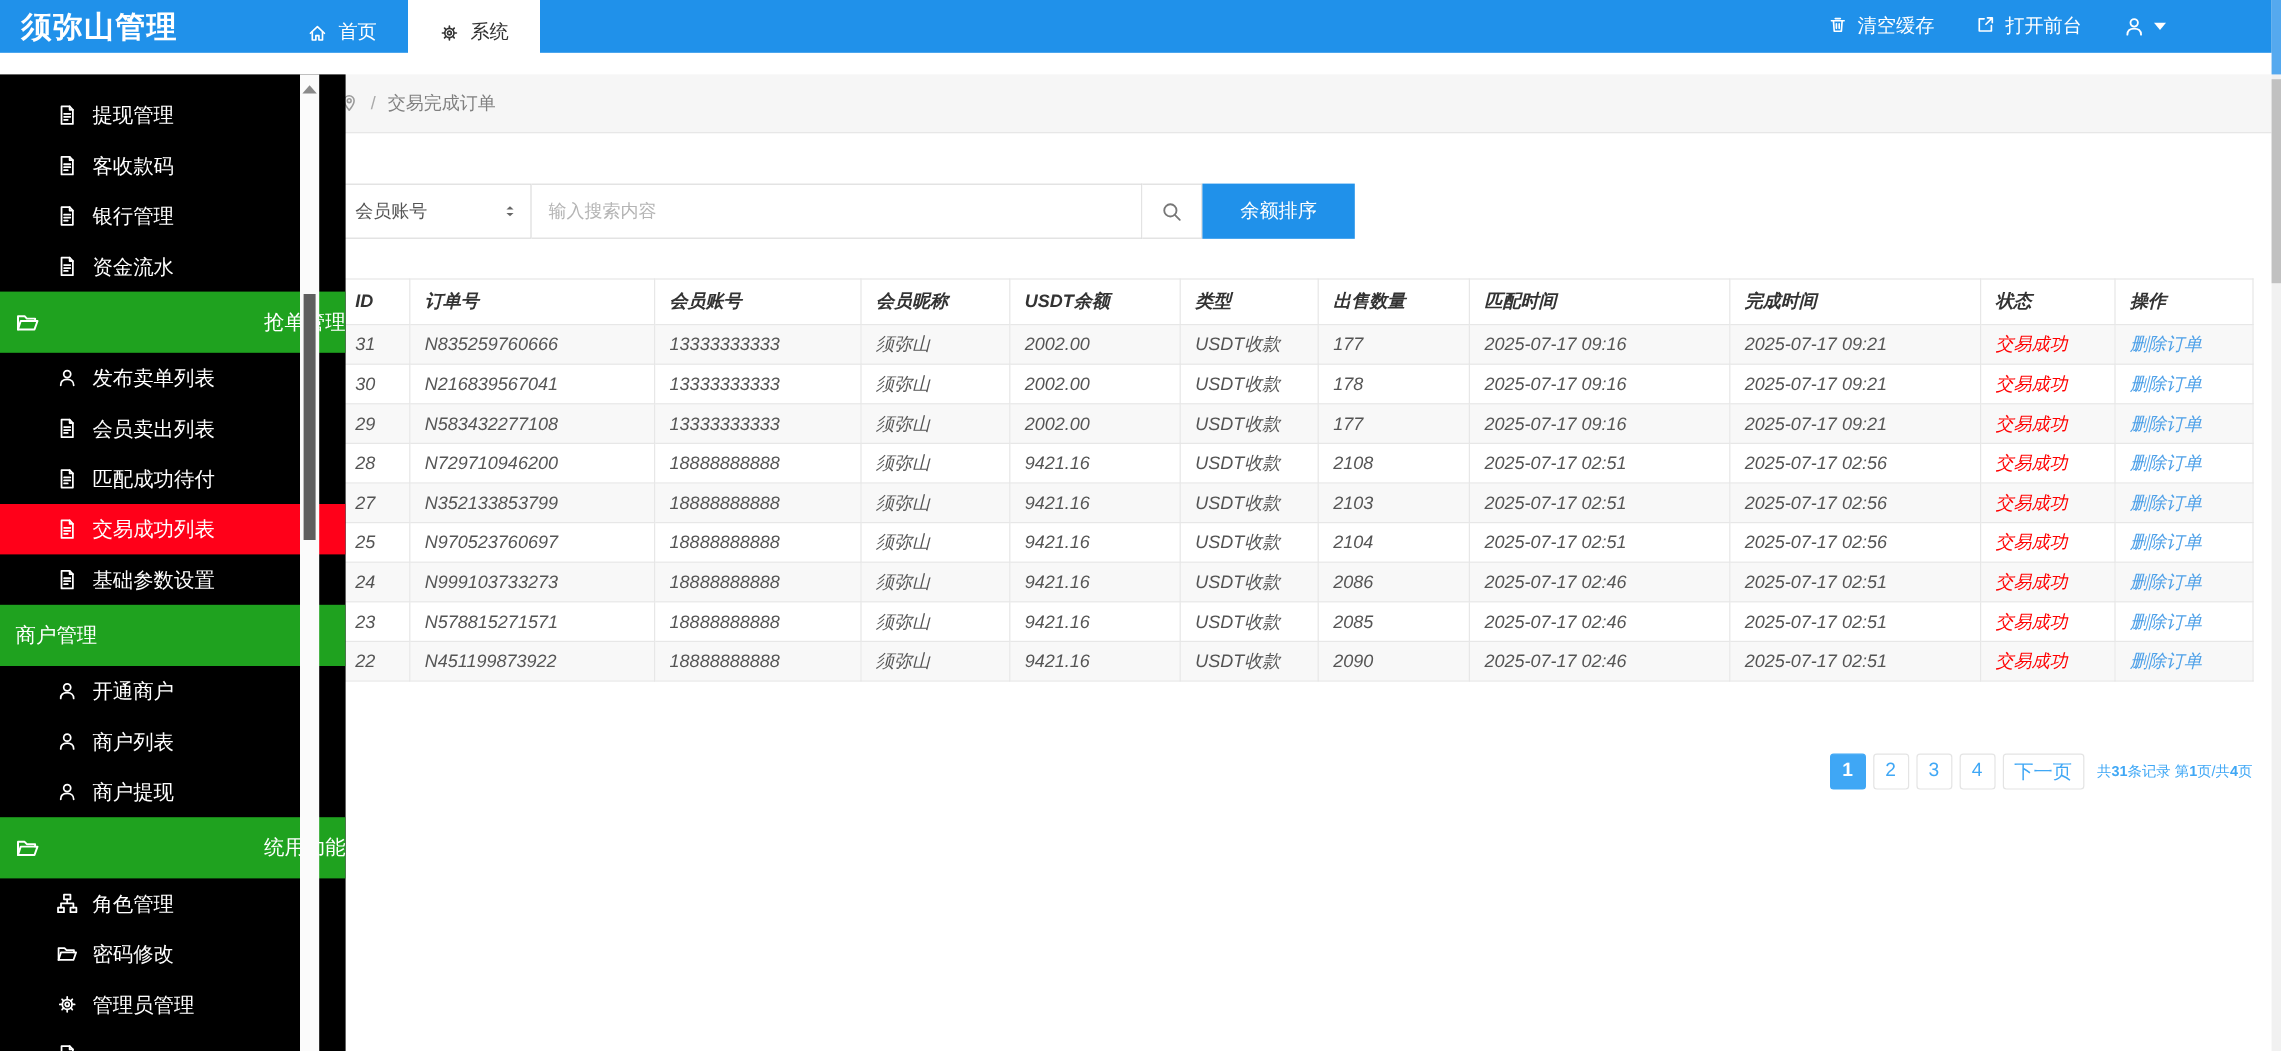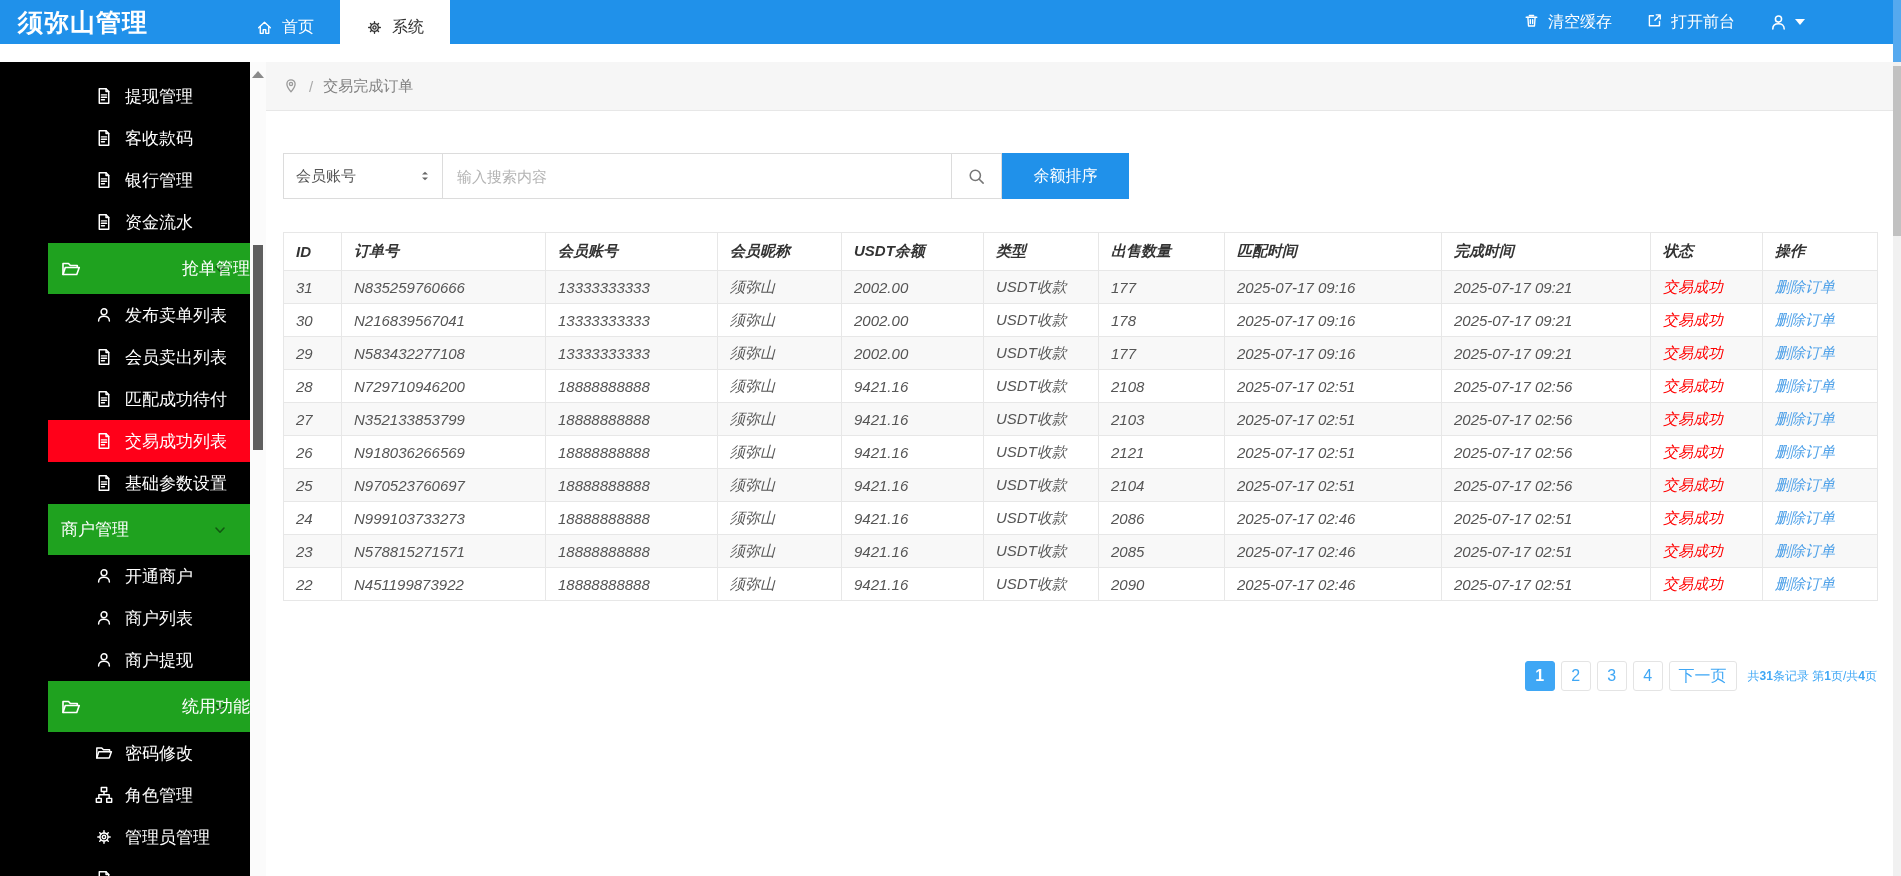--- a/index.html
+++ b/index.html
@@ -15,21 +15,21 @@
   .nav-tab .ticon { width:17px; height:17px; }
   .nav-tab.active { background:#fff; color:#333; }
   .nav-right { margin-left:auto; display:flex; align-items:center; gap:34px; padding-right:96px; color:#fff; font-size:16px; }
   .nav-action { display:flex; align-items:flex-start; gap:8px; cursor:pointer; }
   .nav-action .aicon { width:17px; height:17px; }
   .nav-user { display:flex; align-items:center; gap:7px; cursor:pointer; }
   .nav-user .aicon { width:19px; height:19px; }
   .nav-user .caret { width:0; height:0; border-left:5px solid transparent; border-right:5px solid transparent; border-top:6px solid #fff; }
 
   
-  .sidebar { position:absolute; left:0; top:62px; width:250px; height:814px; background:#000; padding-top:13px; overflow:hidden; z-index:20;padding-left:48px; }
+  .sidebar { position:absolute; left:0; top:62px; width:288px; height:814px; background:#000; padding-top:13px; overflow:hidden; z-index:20; }
   .side-item { height:42px; display:flex; align-items:center; gap:12px; padding-left:47px; color:#fff; font-size:17px; cursor:pointer; position:relative; }
   .side-item .sicon { width:18px; height:18px; flex:0 0 18px; }
   .side-item.active { background:var(--active-red,#ff0019); }
   .side-section { height:51px; display:flex; align-items:center; gap:11px; padding-left:13px; color:#fff; font-size:17px; background:var(--green,#1fa21f); cursor:pointer; position:relative;justify-content:space-between; }
   .side-section .sicon { width:20px; height:20px; flex:0 0 20px; }
   .side-chevron { position:absolute; right:22px; top:50%; margin-top:-8px; width:16px; height:16px; color:rgba(0,0,0,0.45); }
 
   
   .side-scroll { position:absolute; left:250px; top:62px; width:16px; height:814px; background:#fbfbfb; z-index:21; }
   .side-scroll .arrow-up { position:absolute; top:9px; left:2px; width:0; height:0; border-left:6px solid transparent; border-right:6px solid transparent; border-bottom:7px solid #8a8a8a; }
@@ -279,36 +279,36 @@
       <span>统用功能</span>
       <span class="side-chevron">
         <svg viewBox="0 0 16 16" width="100%" height="100%" fill="none" stroke="currentColor" stroke-width="1.3" stroke-linecap="round" stroke-linejoin="round">
           <path d="M4 6 L8 10.2 L12 6" stroke-width="1.6"></path>
         </svg>
       </span>
     </div>
     <div class="side-item">
       <span class="sicon">
         <svg viewBox="0 0 16 16" width="100%" height="100%" fill="none" stroke="currentColor" stroke-width="1.3" stroke-linecap="round" stroke-linejoin="round">
-          <path d="M1.6 12.4 V3.6 H6 L7.5 5.2 H13 V6.8"></path>
-          <path d="M3.4 6.8 H14.6 L12.6 12.4 H1.6 Z"></path>
-        </svg>
-      </span>
-      <span>密码修改</span>
-    </div>
-    <div class="side-item">
-      <span class="sicon">
-        <svg viewBox="0 0 16 16" width="100%" height="100%" fill="none" stroke="currentColor" stroke-width="1.3" stroke-linecap="round" stroke-linejoin="round">
           <rect x="5.6" y="1.4" width="4.8" height="3.4"></rect>
           <rect x="1.2" y="11" width="4.4" height="3.4"></rect>
           <rect x="10.4" y="11" width="4.4" height="3.4"></rect>
           <path d="M8 4.8 V7.8 M3.4 11 V7.8 H12.6 V11"></path>
         </svg>
       </span>
       <span>角色管理</span>
+    </div>
+    <div class="side-item">
+      <span class="sicon">
+        <svg viewBox="0 0 16 16" width="100%" height="100%" fill="none" stroke="currentColor" stroke-width="1.3" stroke-linecap="round" stroke-linejoin="round">
+          <path d="M1.6 12.4 V3.6 H6 L7.5 5.2 H13 V6.8"></path>
+          <path d="M3.4 6.8 H14.6 L12.6 12.4 H1.6 Z"></path>
+        </svg>
+      </span>
+      <span>密码修改</span>
     </div>
     <div class="side-item">
       <span class="sicon">
         <svg viewBox="0 0 16 16" width="100%" height="100%" fill="none" stroke="currentColor" stroke-width="1.3" stroke-linecap="round" stroke-linejoin="round">
           <circle cx="8" cy="8" r="3.6"></circle>
           <circle cx="8" cy="8" r="1.5"></circle>
           <path d="M11.8 8 H13.5 M10.6 10.6 L11.8 11.8 M8 11.8 V13.5 M5.4 10.6 L4.2 11.8 M4.2 8 H2.5 M5.4 5.4 L4.2 4.2 M8 4.2 V2.5 M10.6 5.4 L11.8 4.2"></path>
         </svg>
       </span>
       <span>管理员管理</span>
@@ -453,33 +453,20 @@
           <td>须弥山</td>
           <td>9421.16</td>
           <td>USDT收款</td>
           <td>2103</td>
           <td>2025-07-17 02:51</td>
           <td>2025-07-17 02:56</td>
           <td class="cell-status">交易成功</td>
           <td class="cell-action"><a>删除订单</a></td>
         </tr>
         <tr>
-          <td>26</td>
-          <td>N918036266569</td>
-          <td>18888888888</td>
-          <td>须弥山</td>
-          <td>9421.16</td>
-          <td>USDT收款</td>
-          <td>2121</td>
-          <td>2025-07-17 02:51</td>
-          <td>2025-07-17 02:56</td>
-          <td class="cell-status">交易成功</td>
-          <td class="cell-action"><a>删除订单</a></td>
-        </tr>
-        <tr>
           <td>25</td>
           <td>N970523760697</td>
           <td>18888888888</td>
           <td>须弥山</td>
           <td>9421.16</td>
           <td>USDT收款</td>
           <td>2104</td>
           <td>2025-07-17 02:51</td>
           <td>2025-07-17 02:56</td>
           <td class="cell-status">交易成功</td>

